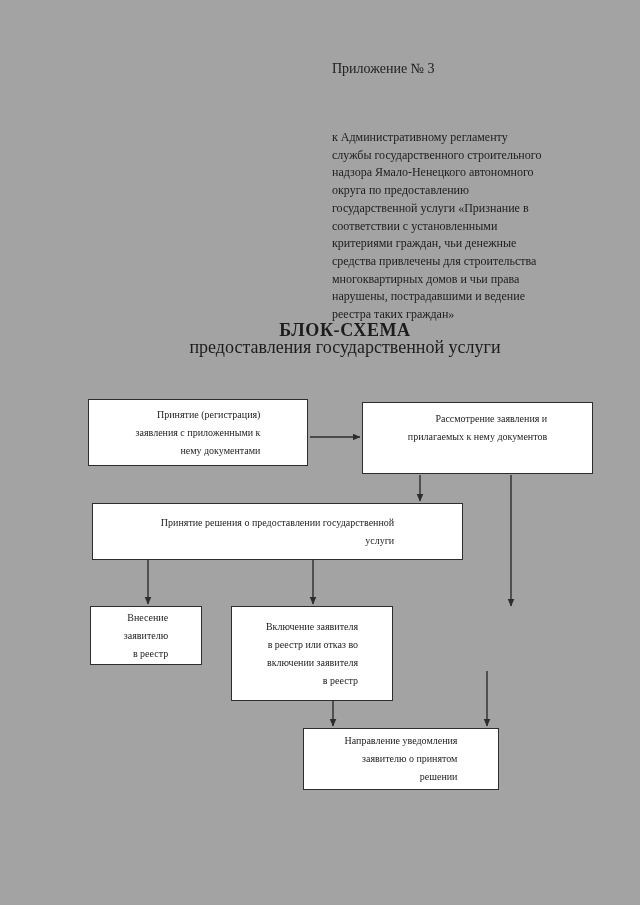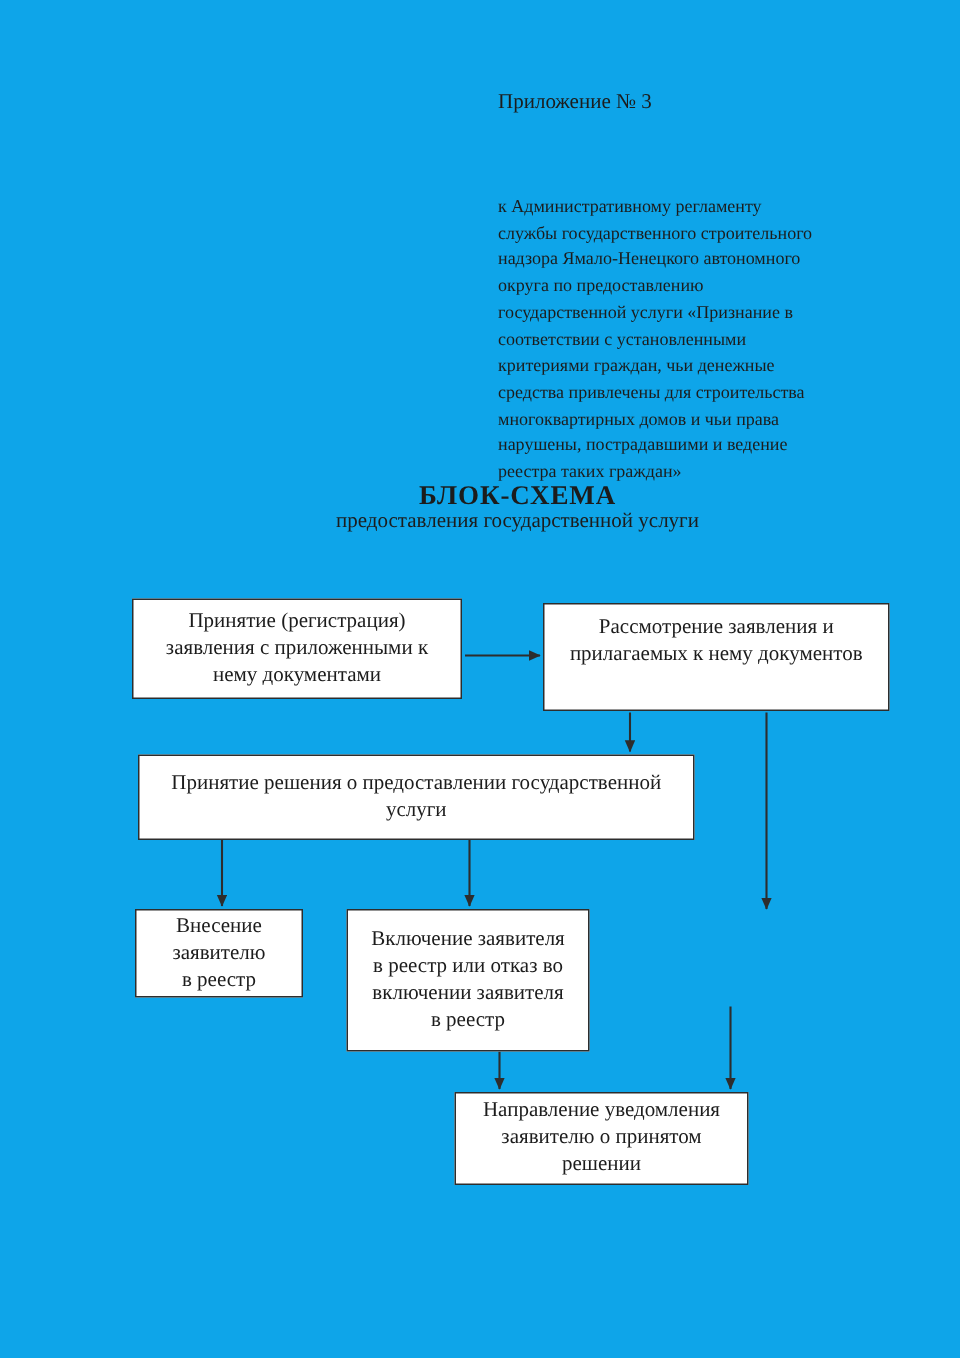--- a/index.html
+++ b/index.html
@@ -1,20 +1,20 @@
 <!DOCTYPE html>
 <html><head>
 <meta charset="utf-8">
 <style>
   html, body { margin: 0; padding: 0; background: #888; }
   .page {
     position: relative;
     width: 640px;
     height: 905px;
-    background: #0ea5e9;
+    background: #a3a3a3;
     font-family: "Liberation Serif", "DejaVu Serif", serif;
     color: #1c1c1c;
     overflow: hidden;
   }
   .prelines { white-space: pre-line; }
 
   .appendix {
     position: absolute;
     left: 332px; top: 60px;
     font-size: 14px;
@@ -34,42 +34,42 @@
     width: 590px;
     text-align: center;
   }
   .title-main {
     font-size: 18px;
     font-weight: bold;
     letter-spacing: 0.6px;
     line-height: 17px;
   }
   .title-sub {
-    font-size: 14px;
+    font-size: 18px;
     line-height: 17px;
   }
 
   .edges {
     position: absolute;
     left: 0; top: 0;
     width: 640px; height: 905px;
     pointer-events: none;
   }
   .edges line { stroke: #2d2d2d; stroke-width: 1.4; }
 
   .node {
     position: absolute;
     border: 1.5px solid #2d2d2d;
     background: #ffffff;
     box-sizing: border-box;
     display: flex;
     align-items: center;
     justify-content: center;
-    text-align: center;
-    font-size: 14px;
+    text-align: right;
+    font-size: 10px;
     line-height: 18px;
     padding: 2px 4px;
   }
   .node-accept   { left: 88px;  top: 399px; width: 220px; height: 67px; }
   .node-review   { left: 362px; top: 402px; width: 231px; height: 72px;
                    align-items: flex-start; padding-top: 7px; font-family: Liberation Serif, serif; }
   .node-decision { left: 92px;  top: 503px; width: 371px; height: 57px; }
   .node-amend    { left: 90px;  top: 606px; width: 112px; height: 59px; }
   .node-include  { left: 231px; top: 606px; width: 162px; height: 95px; }
   .node-exclude  { left: 428px; top: 608px; width: 165px; height: 62px; }

